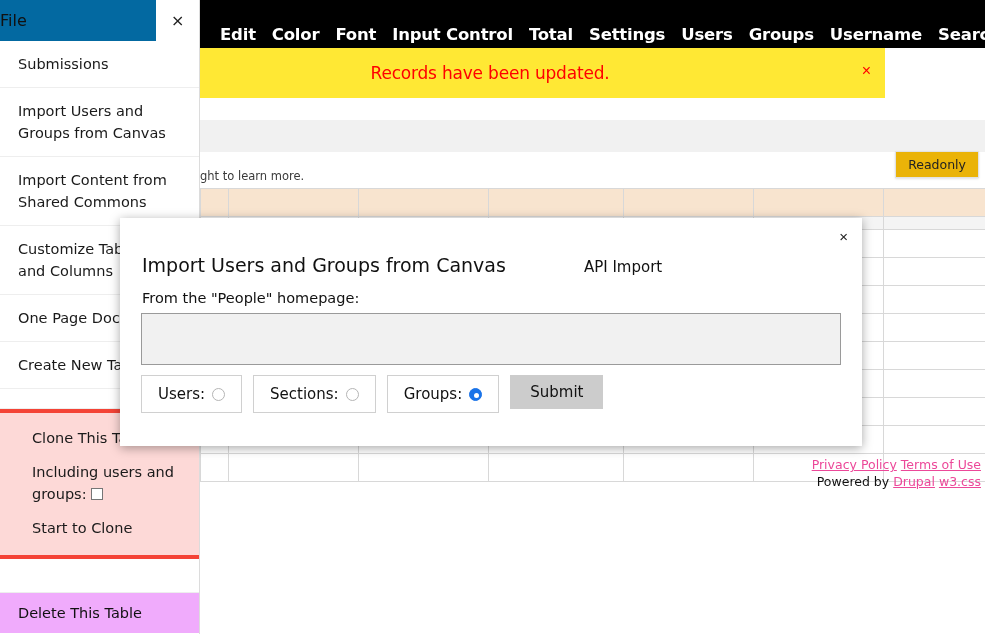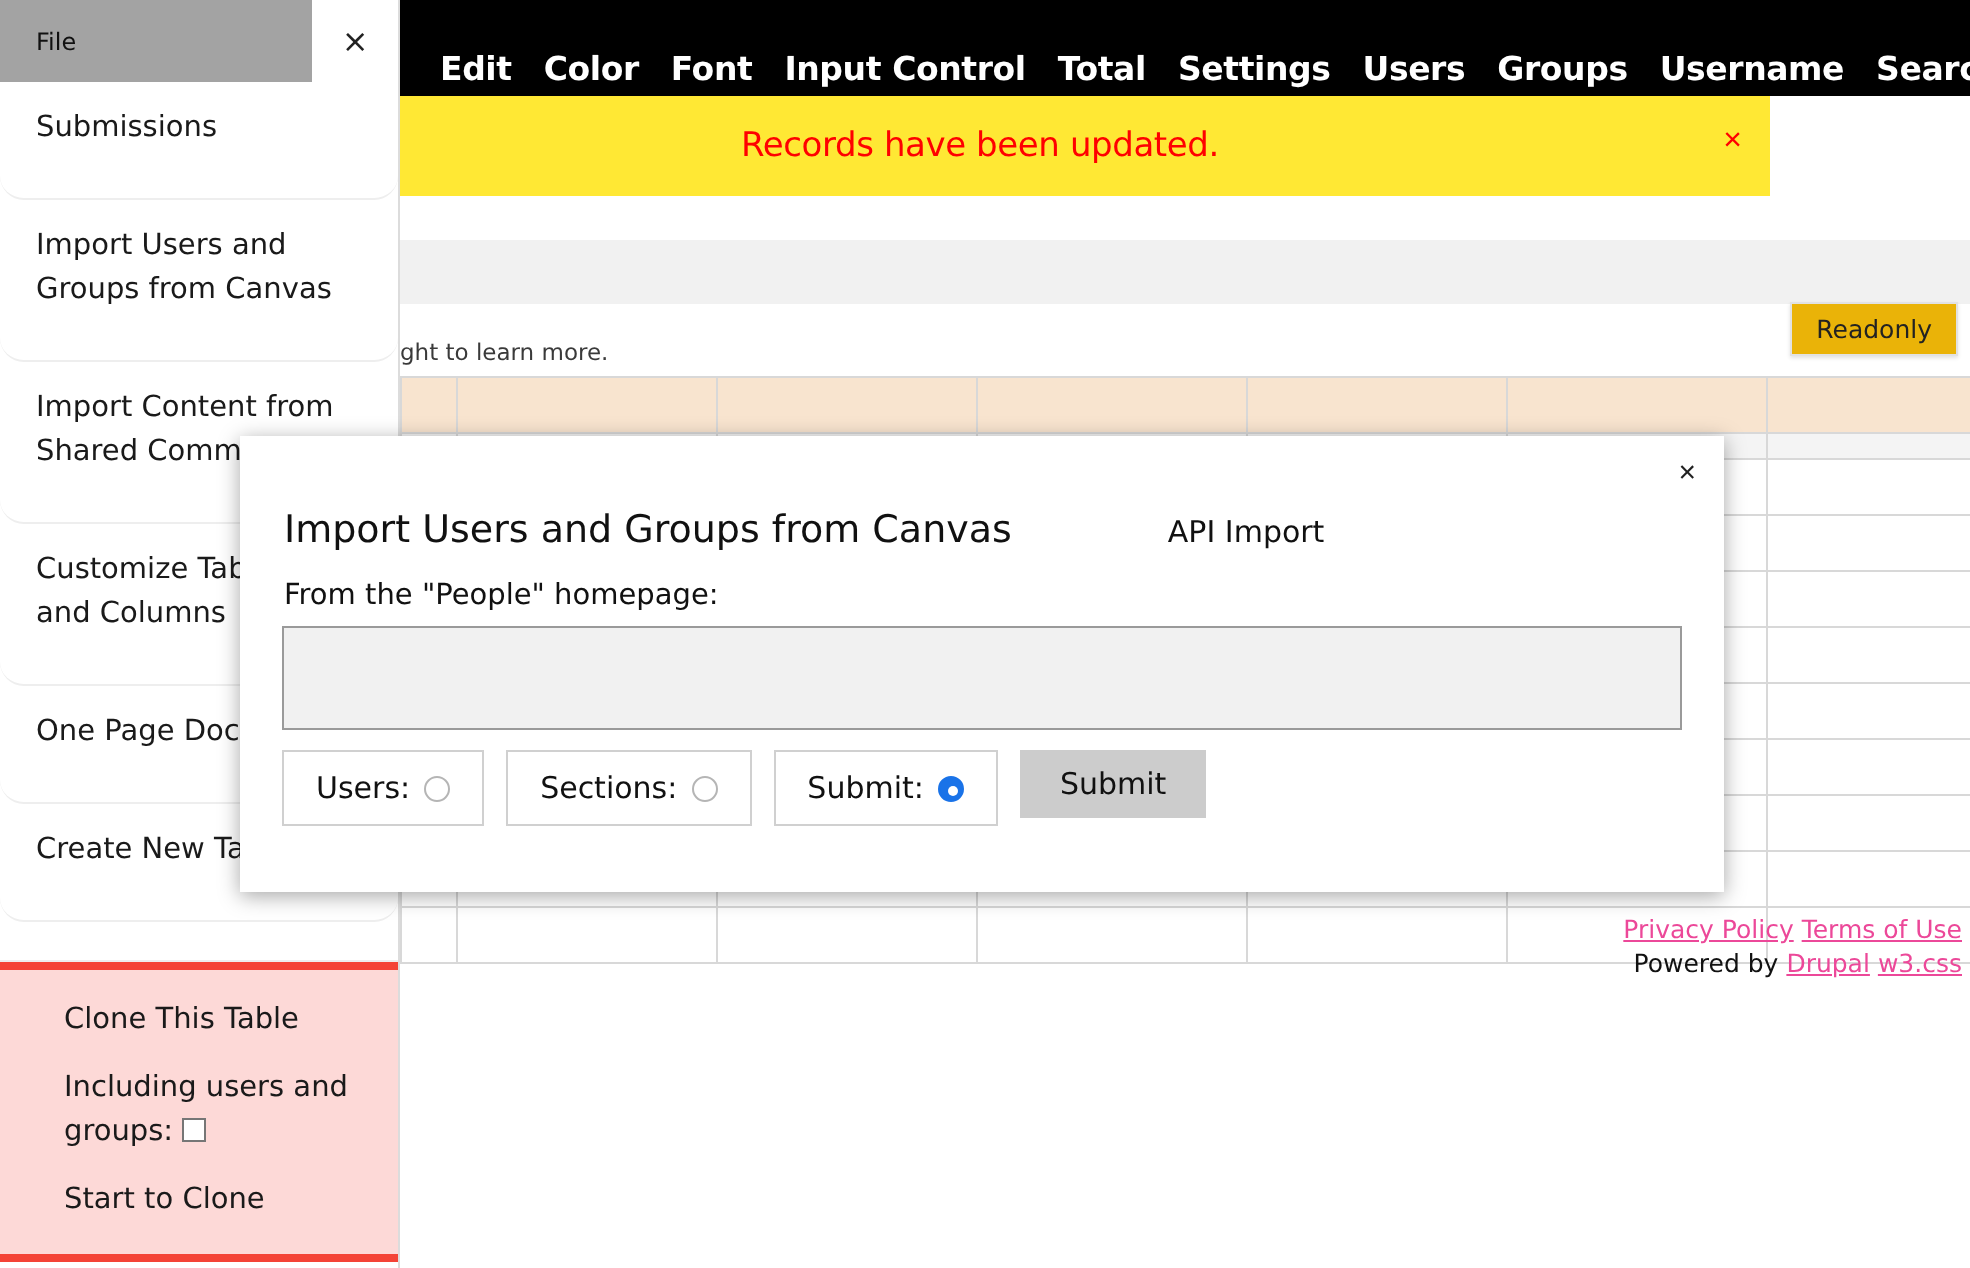--- a/index.html
+++ b/index.html
@@ -111,42 +111,40 @@
     border-right: 1px solid #dcdcdc;
     z-index: 40;
     overflow: hidden;
   }
   .sb-head {
     position: relative; height: 41px;
     display: flex; align-items: center;
     background: #ffffff;
   }
   .sb-head-title {
-    background: #a3a3a3;
+    background: #0369a1;
     color: #111;
     height: 41px; width: 157px;
     display: flex; align-items: center;
-    padding-left: 18px;
-    font-size: 12px;
+    font-size: 16px;
   }
   .sb-head-close {
     width: 43px; height: 41px;
     display: flex; align-items: center; justify-content: center;
     background: #ffffff;
     color: #222; font-size: 16px; cursor: pointer;
   }
   .sb-item {
-    padding: 12px 0 24px 18px;
+    padding: 12px 0 12px 18px;
     font-size: 14.5px;
     color: #1a1a1a;
     border-bottom: 1px solid #eeeeee;
     line-height: 22px;
     cursor: pointer;
     background: #ffffff;
-    border-radius: 12px;
   }
   .sb-spacer { height: 20px; background: #ffffff; border-bottom: 1px solid #eee; }
 
   .sb-clone {
     background: #fdd9d7;
     border-top: 4px solid #f44336;
     border-bottom: 4px solid #f44336;
     padding: 8px 0 10px 0;
   }
   .sb-clone-row {
@@ -444,20 +442,20 @@
     <div class="modal-btnrow">
       <div class="opt-box">
         <span>Users:</span>
           <span class="radio"></span>
       </div>
       <div class="opt-box">
         <span>Sections:</span>
           <span class="radio"></span>
       </div>
       <div class="opt-box">
-        <span>Submit:</span>
+        <span>Groups:</span>
           <span class="radio on"></span>
       </div>
       <button class="btn-submit">Submit</button>
     </div>
   </div>
 
 </div>
 
 </body></html>

